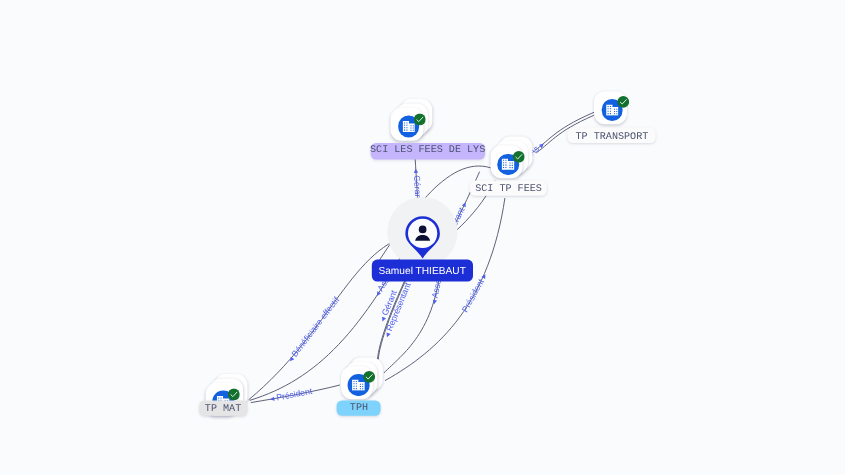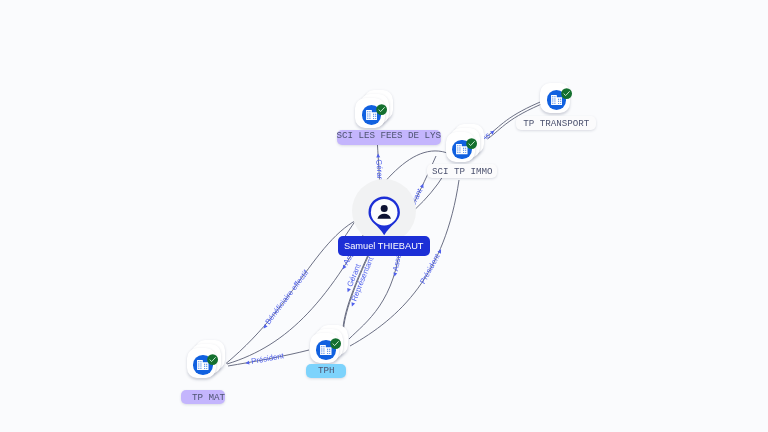--- a/index.html
+++ b/index.html
@@ -67,21 +67,21 @@
         <div style="position:absolute;left:452.2px;top:139.7px;width:19.6px;height:19.6px;border-radius:50%;background:#1161e0;display:flex;align-items:center;justify-content:center;">
           <svg width="11.6" height="10.3" viewBox="2 3 20 18">
             <path fill="#fff" fill-rule="evenodd" d="M2 3h10v4h10v14H2V3zM4.2 5.2h1.7v1.7H4.2V5.2z M7.9 5.2h1.7v1.7H7.9V5.2zM4.2 9h1.7v1.7H4.2V9z M7.9 9h1.7v1.7H7.9V9zM4.2 12.8h1.7v1.7H4.2v-1.7z M7.9 12.8h1.7v1.7H7.9v-1.7zM4.2 16.6h1.7v1.7H4.2v-1.7z M7.9 16.6h1.7v1.7H7.9v-1.7zM14.4 9.6h1.7v1.7h-1.7V9.6z M18.0 9.6h1.7v1.7H18V9.6zM14.4 13.2h1.7v1.7h-1.7v-1.7z M18.0 13.2h1.7v1.7H18v-1.7zM14.4 16.8h1.7v1.7h-1.7v-1.7z M18.0 16.8h1.7v1.7H18v-1.7z"></path>
           </svg>
         </div>
         <div style="position:absolute;left:466.2px;top:135.3px;width:11.2px;height:11.2px;"><svg width="11.2" height="11.2" viewBox="0 0 24 24">
             <circle cx="12" cy="12" r="11.6" fill="#14702f"></circle>
             <path d="M6.3 12.6 L10.0 16.2 L18.0 7.6" fill="none" stroke="#d8f5e0" stroke-width="1.9" stroke-linecap="round" stroke-linejoin="round"></path>
           </svg></div>
         <div style="position:absolute;left:427.40000000000003px;top:164.2px;width:69.8px;height:13.8px;border-radius:5px;background:#fbfbfc;box-shadow:0 1px 2.5px rgba(55,65,95,.16);display:flex;align-items:center;justify-content:center;white-space:nowrap;">
-          <span class="nodelabel">SCI TP IMMO</span>
+          <span class="nodelabel">SCI TP FEES</span>
         </div>
       </div>
       <div style="position: absolute; left: 0px; top: 0px;">
         <div style="position:absolute;left:540.0999999999999px;top:82.5px;width:29.7px;height:30px;border-radius:10px;background:#fff;box-shadow:0 1.2px 2.6px rgba(55,65,95,.22);"></div>
         <div style="position:absolute;left:546.5px;top:90px;width:19.6px;height:19.6px;border-radius:50%;background:#1161e0;display:flex;align-items:center;justify-content:center;">
           <svg width="11.6" height="10.3" viewBox="2 3 20 18">
             <path fill="#fff" fill-rule="evenodd" d="M2 3h10v4h10v14H2V3zM4.2 5.2h1.7v1.7H4.2V5.2z M7.9 5.2h1.7v1.7H7.9V5.2zM4.2 9h1.7v1.7H4.2V9z M7.9 9h1.7v1.7H7.9V9zM4.2 12.8h1.7v1.7H4.2v-1.7z M7.9 12.8h1.7v1.7H7.9v-1.7zM4.2 16.6h1.7v1.7H4.2v-1.7z M7.9 16.6h1.7v1.7H7.9v-1.7zM14.4 9.6h1.7v1.7h-1.7V9.6z M18.0 9.6h1.7v1.7H18V9.6zM14.4 13.2h1.7v1.7h-1.7v-1.7z M18.0 13.2h1.7v1.7H18v-1.7zM14.4 16.8h1.7v1.7h-1.7v-1.7z M18.0 16.8h1.7v1.7H18v-1.7z"></path>
           </svg>
         </div>
         <div style="position:absolute;left:560.5px;top:85.6px;width:11.2px;height:11.2px;"><svg width="11.2" height="11.2" viewBox="0 0 24 24">
@@ -115,21 +115,21 @@
         <div style="position:absolute;left:186.8px;top:347.7px;width:29.7px;height:30px;border-radius:10px;background:#fff;box-shadow:0 1.2px 2.6px rgba(55,65,95,.22);"></div>
         <div style="position:absolute;left:193.2px;top:355.2px;width:19.6px;height:19.6px;border-radius:50%;background:#1161e0;display:flex;align-items:center;justify-content:center;">
           <svg width="11.6" height="10.3" viewBox="2 3 20 18">
             <path fill="#fff" fill-rule="evenodd" d="M2 3h10v4h10v14H2V3zM4.2 5.2h1.7v1.7H4.2V5.2z M7.9 5.2h1.7v1.7H7.9V5.2zM4.2 9h1.7v1.7H4.2V9z M7.9 9h1.7v1.7H7.9V9zM4.2 12.8h1.7v1.7H4.2v-1.7z M7.9 12.8h1.7v1.7H7.9v-1.7zM4.2 16.6h1.7v1.7H4.2v-1.7z M7.9 16.6h1.7v1.7H7.9v-1.7zM14.4 9.6h1.7v1.7h-1.7V9.6z M18.0 9.6h1.7v1.7H18V9.6zM14.4 13.2h1.7v1.7h-1.7v-1.7z M18.0 13.2h1.7v1.7H18v-1.7zM14.4 16.8h1.7v1.7h-1.7v-1.7z M18.0 16.8h1.7v1.7H18v-1.7z"></path>
           </svg>
         </div>
         <div style="position:absolute;left:207.2px;top:350.8px;width:11.2px;height:11.2px;"><svg width="11.2" height="11.2" viewBox="0 0 24 24">
             <circle cx="12" cy="12" r="11.6" fill="#14702f"></circle>
             <path d="M6.3 12.6 L10.0 16.2 L18.0 7.6" fill="none" stroke="#d8f5e0" stroke-width="1.9" stroke-linecap="round" stroke-linejoin="round"></path>
           </svg></div>
-        <div style="position:absolute;left:180.60000000000002px;top:390px;width:44.4px;height:14.2px;border-radius:5px;background:#c4b5fd;box-shadow:0 1px 2.5px rgba(55,65,95,.16);display:flex;align-items:center;justify-content:flex-end;white-space:nowrap;">
+        <div style="position:absolute;left:180.60000000000002px;top:364px;width:44.4px;height:14.2px;border-radius:5px;background:#e5e5e5;box-shadow:0 1px 2.5px rgba(55,65,95,.16);display:flex;align-items:center;justify-content:center;white-space:nowrap;">
           <span class="nodelabel">TP MAT</span>
         </div>
       </div>
       <div style="position: absolute; left: 0px; top: 0px;">
         <div style="position:absolute;left:352.3px;top:179px;width:64px;height:64px;border-radius:50%;background:radial-gradient(circle,#f1f2f3 0%,#f1f2f3 70%,#f6f7f8 86%,rgba(250,251,253,0) 100%);"></div>
         <svg style="position:absolute;left:368.1px;top:195.6px;" width="32.4" height="39.8" viewBox="0 0 32.4 39.8">
           <path d="M16.2 0.5 C7.5 0.5 0.5 7.5 0.5 16.2 C0.5 21.0 3.0 24.6 6.6 28.0 C9.9 31.1 13.6 34.6 16.2 39.3 C18.8 34.6 22.5 31.1 25.8 28.0 C29.4 24.6 31.9 21.0 31.9 16.2 C31.9 7.5 24.9 0.5 16.2 0.5 Z" fill="#1c2fd6"></path>
           <circle cx="16.2" cy="16.2" r="13.3" fill="#fbfcfd"></circle>
           <circle cx="16.2" cy="12.6" r="3.5" fill="#0c1233"></circle>
           <path d="M9.4 22.8 C10.3 19.3 13.0 17.7 16.2 17.7 C19.4 17.7 22.1 19.3 23.0 22.8 Z" fill="#0c1233"></path>

